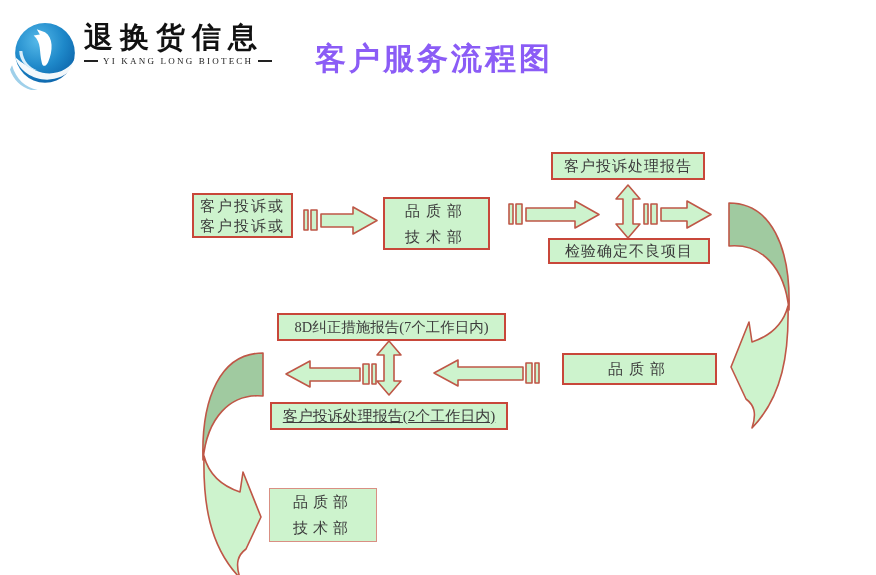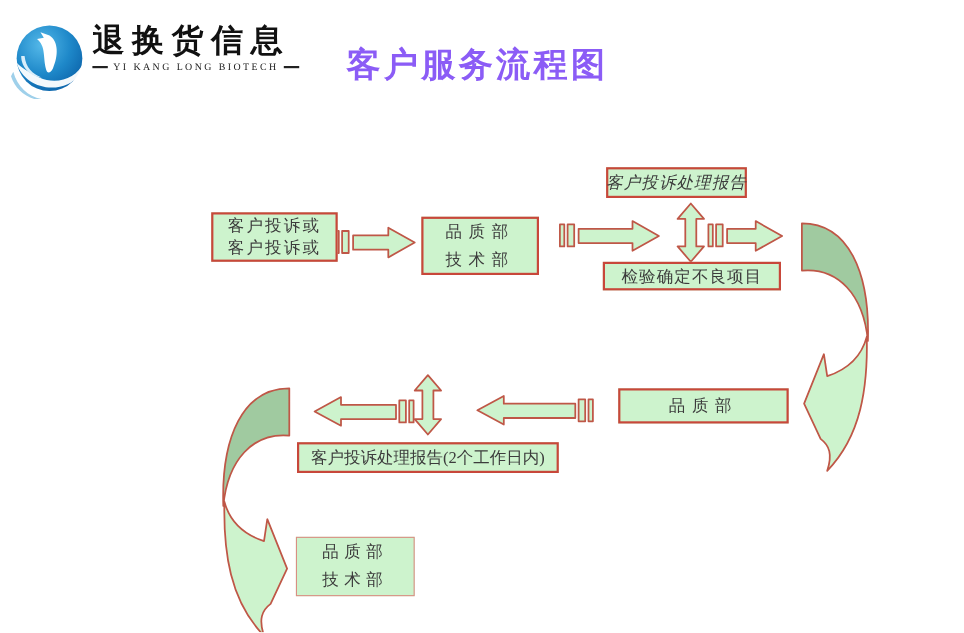--- a/index.html
+++ b/index.html
@@ -16,27 +16,27 @@
   .brand-sub .sub-text{font-size:9px;font-weight:normal;color:#222;letter-spacing:2.2px;white-space:nowrap;
                        font-family:"Liberation Serif", serif;}
   .page-title{position:absolute;left:315px;top:38px;margin:0;font-size:31px;font-weight:bold;color:#8b5cf6;
               letter-spacing:3px;font-family:"Liberation Sans", sans-serif;white-space:nowrap;}
 
   
   .node{position:absolute;background:#cdf3cd;border:2px solid #c8473a;color:#3c3c3c;
         display:flex;flex-direction:column;align-items:center;justify-content:center;
         font-size:15px;text-align:center;white-space:nowrap;box-sizing:border-box;}
   .node span{display:block;}
-  .n-a{left:192px;top:193px;width:115px;height:45px;letter-spacing:2px;line-height:20px;}
+  .n-a{left:192px;top:193px;width:101px;height:45px;letter-spacing:2px;line-height:20px;}
   .n-b{left:383px;top:197px;width:107px;height:53px;letter-spacing:6px;line-height:26px;}
-  .n-c{left:551px;top:152px;width:128px;height:28px;letter-spacing:1px;font-style:italic;}
+  .n-c{left:551px;top:152px;width:154px;height:28px;letter-spacing:1px;}
   .n-d{left:548px;top:238px;width:162px;height:26px;letter-spacing:1px;}
   .n-e{left:562px;top:353px;width:155px;height:32px;letter-spacing:6px;}
   .n-f{left:277px;top:313px;width:229px;height:28px;font-size:14.5px;}
-  .n-g{left:270px;top:402px;width:238px;height:28px;font-size:15px;}
+  .n-g{left:270px;top:402px;width:238px;height:28px;font-size:15px;text-decoration:underline;}
   .n-h{left:269px;top:488px;width:108px;height:54px;letter-spacing:5px;line-height:26px;
        border:1.5px solid #d98f83;}
 
   
   .arrows{position:absolute;left:0;top:0;width:876px;height:575px;}
   .arrows path,.arrows rect{stroke:#bf5747;stroke-width:1.6;stroke-linejoin:round;}
 </style>
 </head>
 <body>
 
@@ -131,20 +131,23 @@
   </div>
 
   <div class="node n-d">
     <span>检验确定不良项目</span>
   </div>
 
   <div class="node n-e">
     <span>品质部</span>
   </div>
 
+  <div class="node n-f">
+    <span>8D纠正措施报告(7个工作日内)</span>
+  </div>
 
   <div class="node n-g">
     <span>客户投诉处理报告(2个工作日内)</span>
   </div>
 
   <div class="node n-h">
     <span>品质部</span>
     <span>技术部</span>
   </div>
 

